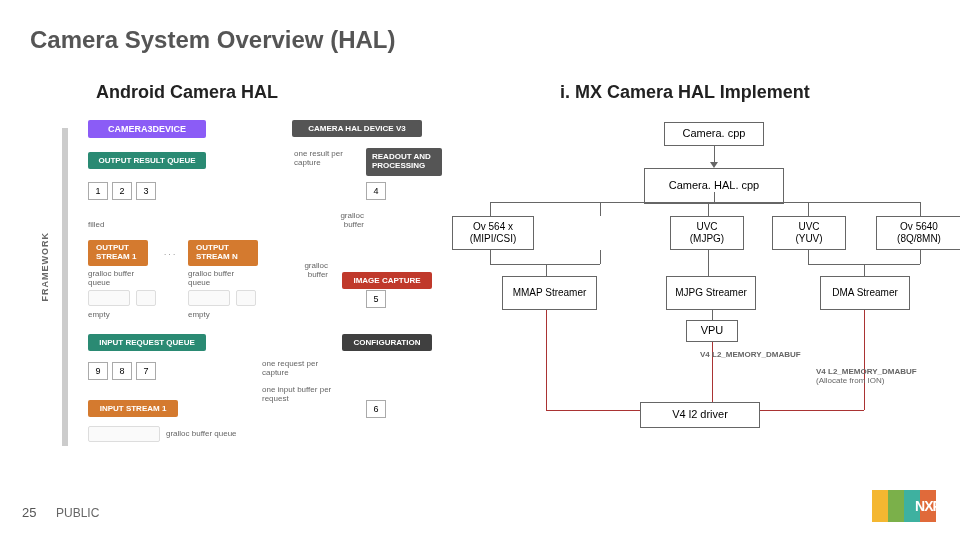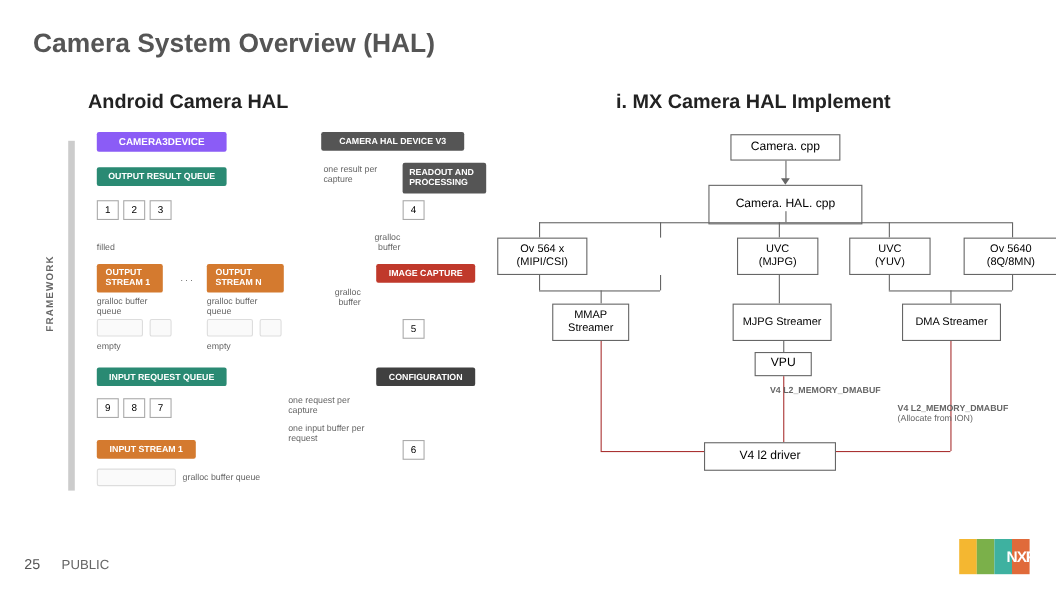--- a/index.html
+++ b/index.html
@@ -1,31 +1,31 @@
 <!DOCTYPE html>
 <html><head>
 <meta charset="utf-8">
 <style>
 * { margin: 0; padding: 0; box-sizing: border-box; }
 body { width: 960px; height: 540px; background: #fff; font-family: Arial, sans-serif; position: relative; overflow: hidden; }
 
 .title { position: absolute; top: 26px; left: 30px; font-size: 24px; font-weight: bold; color: #555; }
 
-.col-left-title { position: absolute; top: 82px; left: 80px; font-size: 18px; font-weight: bold; color: #222; }
+.col-left-title { position: absolute; top: 82px; left: 96px; font-size: 18px; font-weight: bold; color: #222; }
 .col-right-title { position: absolute; top: 82px; left: 560px; font-size: 18px; font-weight: bold; color: #222; }
 
 
 .left-diagram { position: absolute; top: 112px; left: 32px; width: 430px; height: 350px; }
 .framework-label { position: absolute; left: 8px; top: 120px; writing-mode: vertical-rl; transform: rotate(180deg); font-size: 9px; font-weight: bold; color: #666; letter-spacing: 1px; }
 .framework-bar { position: absolute; left: 30px; top: 16px; width: 6px; height: 318px; background: #ccc; }
 .pill-purple { position: absolute; background: #8b5cf6; color: #fff; font-size: 9px; font-weight: bold; border-radius: 2px; display: flex; align-items: center; justify-content: center; padding: 4px 20px; }
 .pill-dark { position: absolute; background: #555; color: #fff; font-size: 8px; font-weight: bold; border-radius: 2px; display: flex; align-items: center; justify-content: center; padding: 4px 6px; }
 .pill-teal { position: absolute; background: #2a8a73; color: #fff; font-size: 8px; font-weight: bold; border-radius: 2px; display: flex; align-items: center; justify-content: center; padding: 4px 8px; }
 .pill-orange { position: absolute; background: #d47a2f; color: #fff; font-size: 8px; font-weight: bold; border-radius: 2px; display: flex; align-items: center; justify-content: center; padding: 4px 8px; }
-.pill-red { position: absolute; background: #c0392b; color: #fff; font-size: 8px; font-weight: bold; border-radius: 2px; display: flex; align-items: center; justify-content: center; padding: 4px 8px; }
+.pill-red { position: absolute; background: #c0392b; color: #fff; font-size: 8px; font-weight: bold; border-radius: 2px; display: flex; align-items: center; justify-content: center; padding: 4px 8px; margin-top: 32px; }
 .pill-blue { position: absolute; background: #404040; color: #fff; font-size: 8px; font-weight: bold; border-radius: 2px; display: flex; align-items: center; justify-content: center; padding: 4px 8px; }
 .tiny { font-size: 8px; color: #666; position: absolute; }
 .small-box { position: absolute; border: 1px solid #aaa; background: #fff; font-size: 9px; display: flex; align-items: center; justify-content: center; width: 20px; height: 18px; }
 .ghost { position: absolute; border: 1px solid #ddd; background: #fafafa; border-radius: 2px; }
 
 
 .right-diagram { position: absolute; top: 112px; left: 460px; width: 490px; height: 350px; }
 .rbox { position: absolute; border: 1px solid #666; background: #fff; font-size: 11px; display: flex; align-items: center; justify-content: center; text-align: center; line-height: 1.2; }
 
 
@@ -139,21 +139,21 @@
   <div class="vline" style="top:138px; left:140px; height:14px"></div>
   <div class="hline" style="top:152px; left:30px; width:110px"></div>
   <div class="vline" style="top:152px; left:86px; height:12px"></div>
 
   <div class="vline" style="top:138px; left:248px; height:26px"></div>
   <div class="vline" style="top:138px; left:348px; height:14px"></div>
   <div class="vline" style="top:138px; left:460px; height:14px"></div>
   <div class="hline" style="top:152px; left:348px; width:112px"></div>
   <div class="vline" style="top:152px; left:404px; height:12px"></div>
 
-  <div class="rbox" style="top:164px; left:42px; width:70px; height:34px; font-size:10px">MMAP Streamer</div>
+  <div class="rbox" style="top:164px; left:42px; width:95px; height:34px; font-size:10px">MMAP Streamer</div>
   <div class="rbox" style="top:164px; left:206px; width:90px; height:34px; font-size:10px">MJPG Streamer</div>
   <div class="rbox" style="top:164px; left:360px; width:90px; height:34px; font-size:10px">DMA Streamer</div>
 
   <div class="vline" style="top:198px; left:252px; height:10px"></div>
   <div class="rbox" style="top:208px; left:226px; width:52px; height:22px; font-size:11px">VPU</div>
 
   <div class="vline" style="top:198px; left:86px; height:100px; background:#a33"></div>
   <div class="vline" style="top:230px; left:252px; height:68px; background:#a33"></div>
   <div class="vline" style="top:198px; left:404px; height:100px; background:#a33"></div>
 

